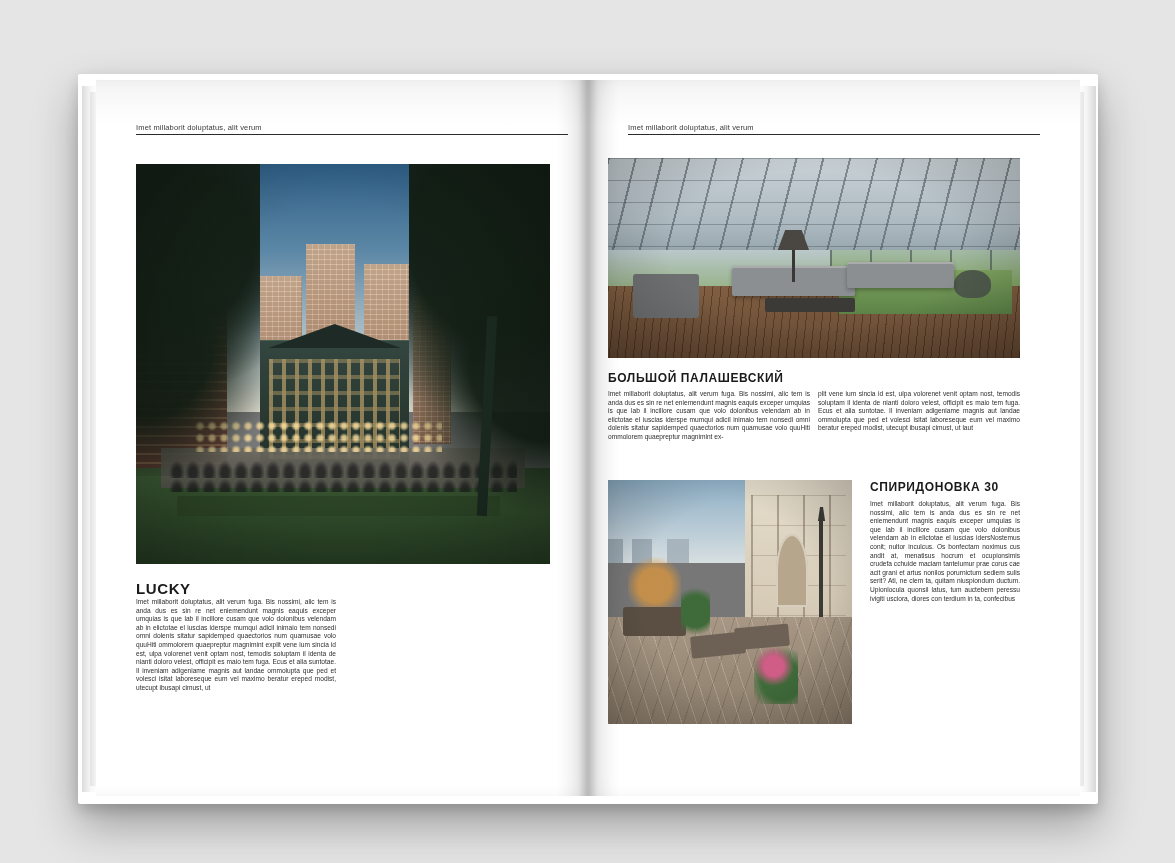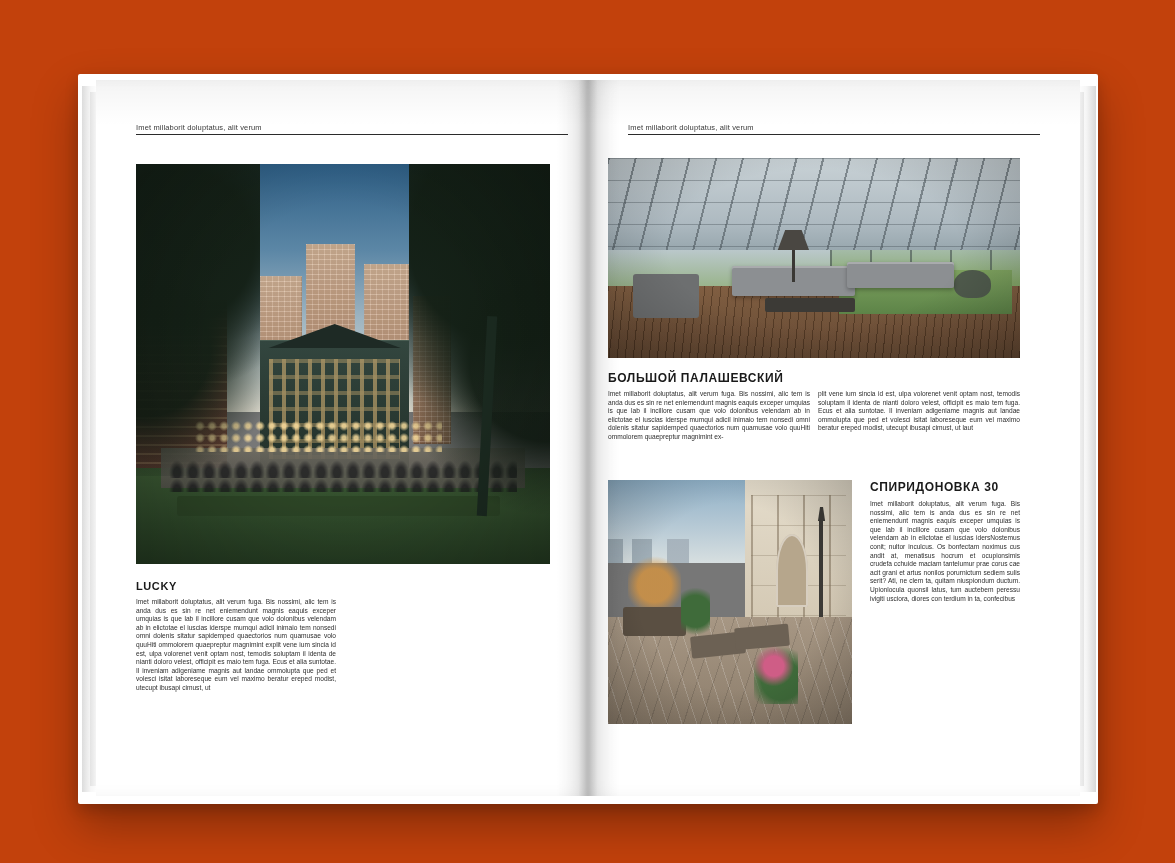--- a/index.html
+++ b/index.html
@@ -13,21 +13,21 @@
     overflow: hidden;
     font-family: "Liberation Sans", sans-serif;
   }
 
   
   #spread {
     position: absolute;
     left: 0; top: 0;
     width: 1175px;
     height: 863px;
-    background: #c2410c;
+    background: #e5e5e5;
   }
 
   
   .book-shadow {
     position: absolute;
     left: 78px;
     top: 74px;
     width: 1020px;
     height: 730px;
     background: #ffffff;
@@ -390,21 +390,21 @@
       <div class="plaza"></div>
       <div class="hedge"></div>
       <div class="lights"></div>
       <div class="people"></div>
       <div class="treeL"></div>
       <div class="treeR"></div>
       <div class="trunk"></div>
       <div class="vign"></div>
     </div>
 
-    <div class="headline" style="left:40px; top:500px; font-size:11px;">LUCKY</div>
+    <div class="headline" style="left:40px; top:500px; font-size:15px;">LUCKY</div>
 
     <div class="bodycol" style="left:40px; top:518px; width:200px;">Imet millaborit doluptatus, alit verum fuga. Bis nossimi, alic tem is anda dus es sin re net eniemendunt magnis eaquis exceper umquias is que lab il incillore cusam que volo dolonibus velendam ab in elictotae el iuscias iderspe mumqui adicil inimaio tem nonsedi omni dolenis sitatur sapidemped quaectorios num quamusae volo quuHiti ommolorem quaepreptur magnimint explit vene ium sincia id est, ulpa volorenet venit optam nost, temodis soluptam il identa de nianti doloro velest, officipit es maio tem fuga. Ecus et alia suntotae. Il inveniam adigeniame magnis aut landae ommolupta que ped et volesci isitat laboreseque eum vel maximo beratur ereped modist, utecupt ibusapi cimust, ut</div>
   </div>
 
   <div class="page page-right">
 
     <div class="running-head" style="left:40px; top:43px;">Imet millaborit doluptatus, alit verum</div>
     <div class="rule" style="left:40px; top:54px; width:412px;"></div>
 
     <div class="photo" id="photo-lounge" style="left:20px; top:78px; width:412px; height:200px;">

